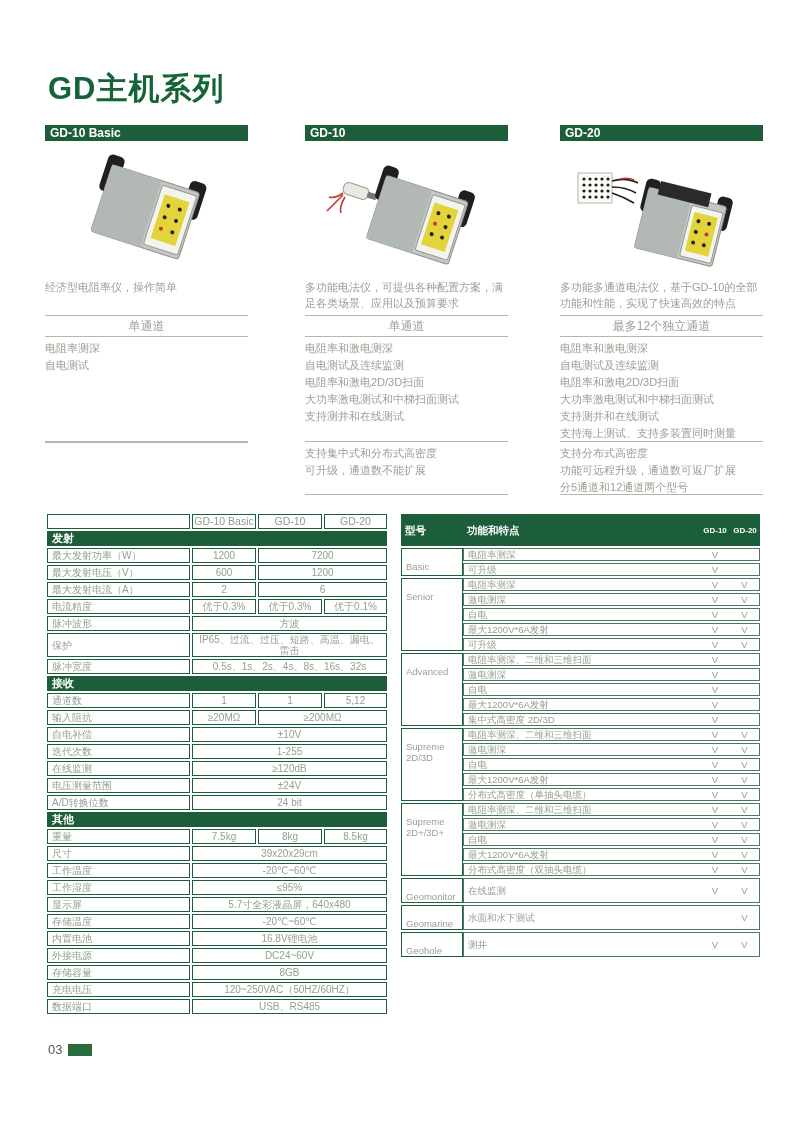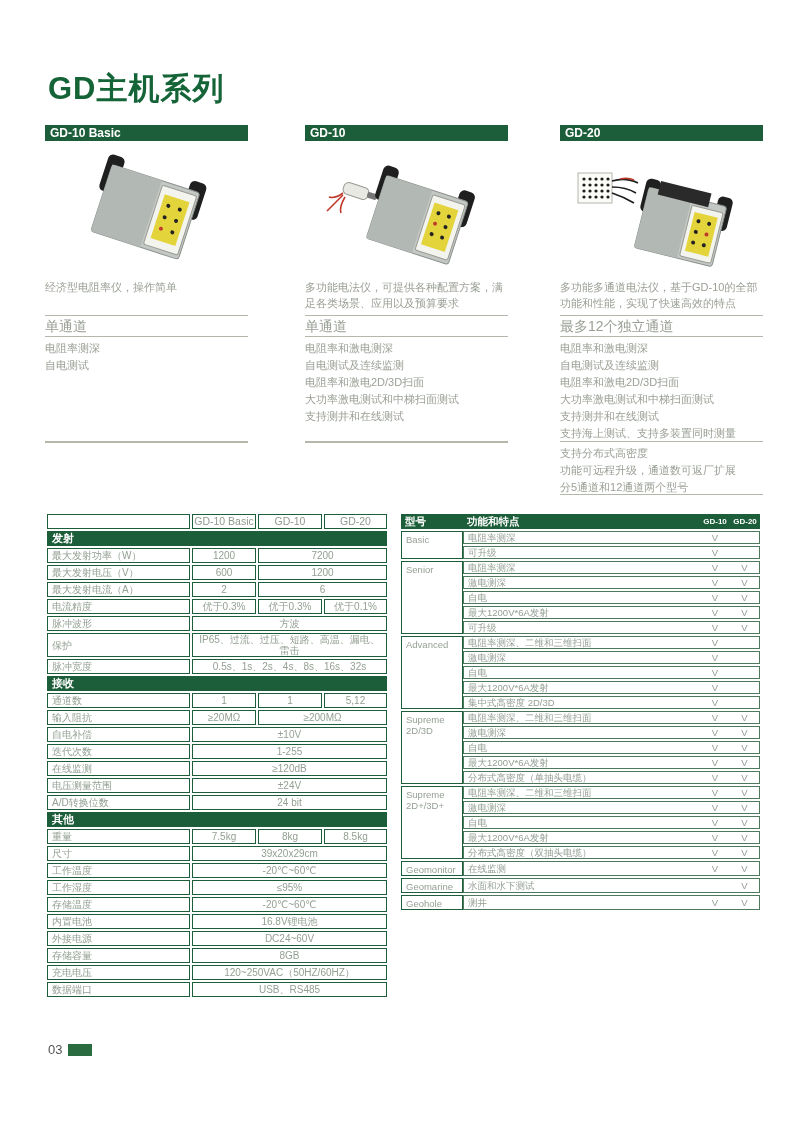--- a/index.html
+++ b/index.html
@@ -10,42 +10,42 @@
   .page-title{position:absolute;left:48px;top:68px;margin:0;font-size:31px;font-weight:bold;
               color:var(--title-green);letter-spacing:1px;}
 
   
   .col{position:absolute;top:125px;width:203px;}
   .col-bar{height:16px;background:var(--green);color:#fff;font-size:12px;font-weight:bold;
            line-height:16px;padding-left:5px;box-sizing:border-box;}
   .col-img{height:138px;position:relative;}
   .col-desc{height:36px;font-size:11px;line-height:16px;color:var(--txt);}
   .rule{height:1px;background:var(--rule);}
-  .col-channel{height:20px;font-size:14px;line-height:21px;color:var(--txt);}
+  .col-channel{height:20px;font-size:12px;line-height:21px;color:var(--txt);text-align:center;}
   .col-features{height:104px;font-size:11px;line-height:17px;color:var(--txt);padding-top:3px;box-sizing:border-box;}
   .col-notes{height:52px;font-size:11px;line-height:17px;color:var(--txt);padding-top:3px;box-sizing:border-box;}
 
   
   .spec-table{position:absolute;left:45px;top:512px;width:338px;border-collapse:separate;
               border-spacing:2px;table-layout:fixed;}
   .spec-table td{height:15px;font-size:10px;line-height:11px;color:#93a093;
                  border:1px solid var(--green);background:#fff;padding:0 0 0 4px;box-sizing:border-box;}
   .spec-table td.hdr{text-align:center;padding:0;color:#8f9a8f;font-size:10.5px;}
   .spec-table td.corner{background:#fff;}
   .spec-table td.sec{background:var(--green);color:#fff;font-weight:bold;font-size:11px;border:1px solid var(--green);}
   .spec-table td.val{text-align:center;padding:0 2px;}
 
   
   .feat-table{position:absolute;left:401px;top:512px;width:359px;border-collapse:separate;
               border-spacing:0 2px;table-layout:fixed;}
   .feat-table td{height:13px;font-size:9.5px;line-height:11px;color:#95a095;background:#fff;
                  padding:0 0 0 4px;box-sizing:border-box;}
-  .feat-table td.h{background:var(--green);color:#fff;font-weight:bold;font-size:10.5px;height:15px;}
+  .feat-table td.h{background:var(--green);color:#fff;font-weight:bold;font-size:10.5px;height:32px;}
   .feat-table td.h.small{font-size:8px;text-align:center;padding:0;font-weight:bold;}
-  .feat-table td.model{border:1px solid var(--green);vertical-align:top;padding-top:2px;font-size:9.5px;}
+  .feat-table td.model{border:1px solid var(--green);vertical-align:top;padding-top:12px;font-size:9.5px;}
   .feat-table td.feat{border:1px solid #4d7a5c;border-right:none;}
   .feat-table td.chk{border-top:1px solid #4d7a5c;border-bottom:1px solid #4d7a5c;
                      text-align:center;padding:0;font-size:9.5px;}
   .feat-table td.chk.last{border-right:1px solid #4d7a5c;}
 
   
   .footer{position:absolute;left:48px;top:1042px;display:flex;align-items:center;gap:6px;text-align:right;}
   .footer .num{font-size:13px;color:#555;}
   .footer .sq{width:24px;height:12px;background:#2a6b40;display:inline-block;}
 </style>
@@ -118,20 +118,24 @@
     <div class="col-channel">单通道</div>
     <div class="rule"></div>
     <div class="col-features">
         <div>电阻率和激电测深</div>
         <div>自电测试及连续监测</div>
         <div>电阻率和激电2D/3D扫面</div>
         <div>大功率激电测试和中梯扫面测试</div>
         <div>支持测井和在线测试</div>
       </div>
     <div class="rule"></div>
+    <div class="col-notes">
+        <div>支持集中式和分布式高密度</div>
+        <div>可升级，通道数不能扩展</div>
+      </div>
     <div class="rule"></div>
   </div>
 
   <div class="col" style="left:560px">
     <div class="col-bar">GD-20</div>
     <div class="col-img">
       <svg width="203" height="138" viewBox="0 0 203 138">
         <g>
           <rect x="18" y="32" width="34" height="30" fill="#fbfbf8" stroke="#b5b5ae"></rect>
           <g fill="#1d1d1d">
@@ -296,20 +300,24 @@
         </tr>
         <tr>
           <td class="lbl">工作温度</td>
           <td class="val" colspan="3">-20℃~60℃</td>
         </tr>
         <tr>
           <td class="lbl">工作湿度</td>
           <td class="val" colspan="3">≤95%</td>
         </tr>
         <tr>
+          <td class="lbl">显示屏</td>
+          <td class="val" colspan="3">5.7寸全彩液晶屏，640x480</td>
+        </tr>
+        <tr>
           <td class="lbl">存储温度</td>
           <td class="val" colspan="3">-20℃~60℃</td>
         </tr>
         <tr>
           <td class="lbl">内置电池</td>
           <td class="val" colspan="3">16.8V锂电池</td>
         </tr>
         <tr>
           <td class="lbl">外接电源</td>
           <td class="val" colspan="3">DC24~60V</td>

